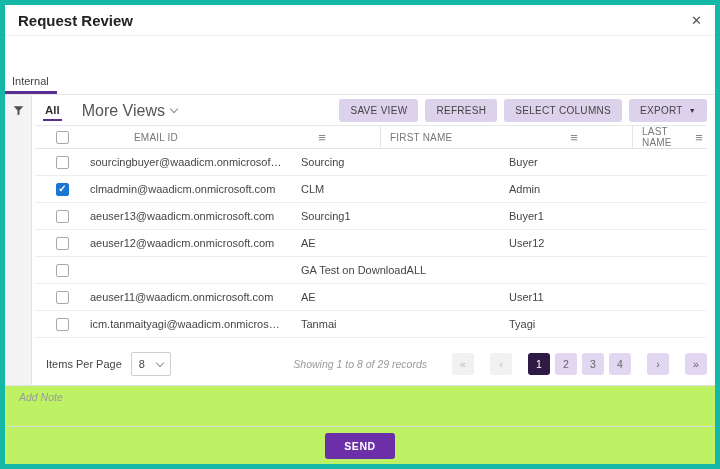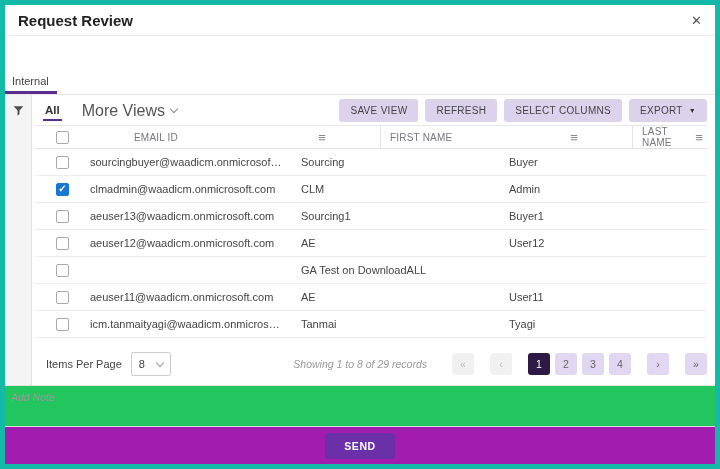--- a/index.html
+++ b/index.html
@@ -52,25 +52,25 @@
   .ipp-select .chev { margin-top: -2px; border-color: #999; }
   .pag-right { margin-left: auto; display: flex; align-items: center; gap: 16px; }
   .summary { font-style: italic; color: #9a9a9a; font-size: 10.5px; margin-right: 9px; }
   .pg-btn { min-width: 22px; height: 22px; border: none; border-radius: 3px; background: #e2d7f0; color: #666; font-size: 10.5px; font-family: inherit; display: flex; align-items: center; justify-content: center; cursor: pointer; padding: 0 4px; }
   .pg-btn.active { background: #2e1a45; color: #fff; }
   .pg-btn.disabled { background: #f1f1f1; color: #bdbdbd; }
   .pg-group { display: flex; gap: 5px; }
 
   
   .note-area { height: 41px; flex: 0 0 41px; border-top: 1px solid #e2e2e2; }
-  .note-area textarea { width: 100%; height: 100%; border: none; outline: none; resize: none; font-family: "Liberation Sans", sans-serif; font-size: 10.5px; padding: 5px 6px; color: #555; background: #22c55e; }
+  .note-area textarea { width: 100%; height: 100%; border: none; outline: none; resize: none; font-family: "Liberation Sans", sans-serif; font-size: 10.5px; padding: 5px 14px; color: #555; background: #bef264; }
   .note-area textarea::placeholder { font-style: italic; color: #9a9a9a; }
 
   
-  .dlg-footer { height: 38px; flex: 0 0 38px; background: #a21caf; border-top: 1px solid #dcdcdc; display: flex; align-items: center; justify-content: center; }
+  .dlg-footer { height: 38px; flex: 0 0 38px; background: #bef264; border-top: 1px solid #dcdcdc; display: flex; align-items: center; justify-content: center; }
   .send-btn { background: #6b2fa8; color: #fff; border: none; border-radius: 3px; padding: 7px 19px; font-size: 10.5px; font-weight: bold; letter-spacing: 0.6px; font-family: inherit; cursor: pointer; }
 </style>
 </head>
 <body>
 
 <div class="dialog">
 
   <div class="dlg-header">
     <div class="dlg-title">Request Review</div>
     <button class="close-btn">✕</button>

